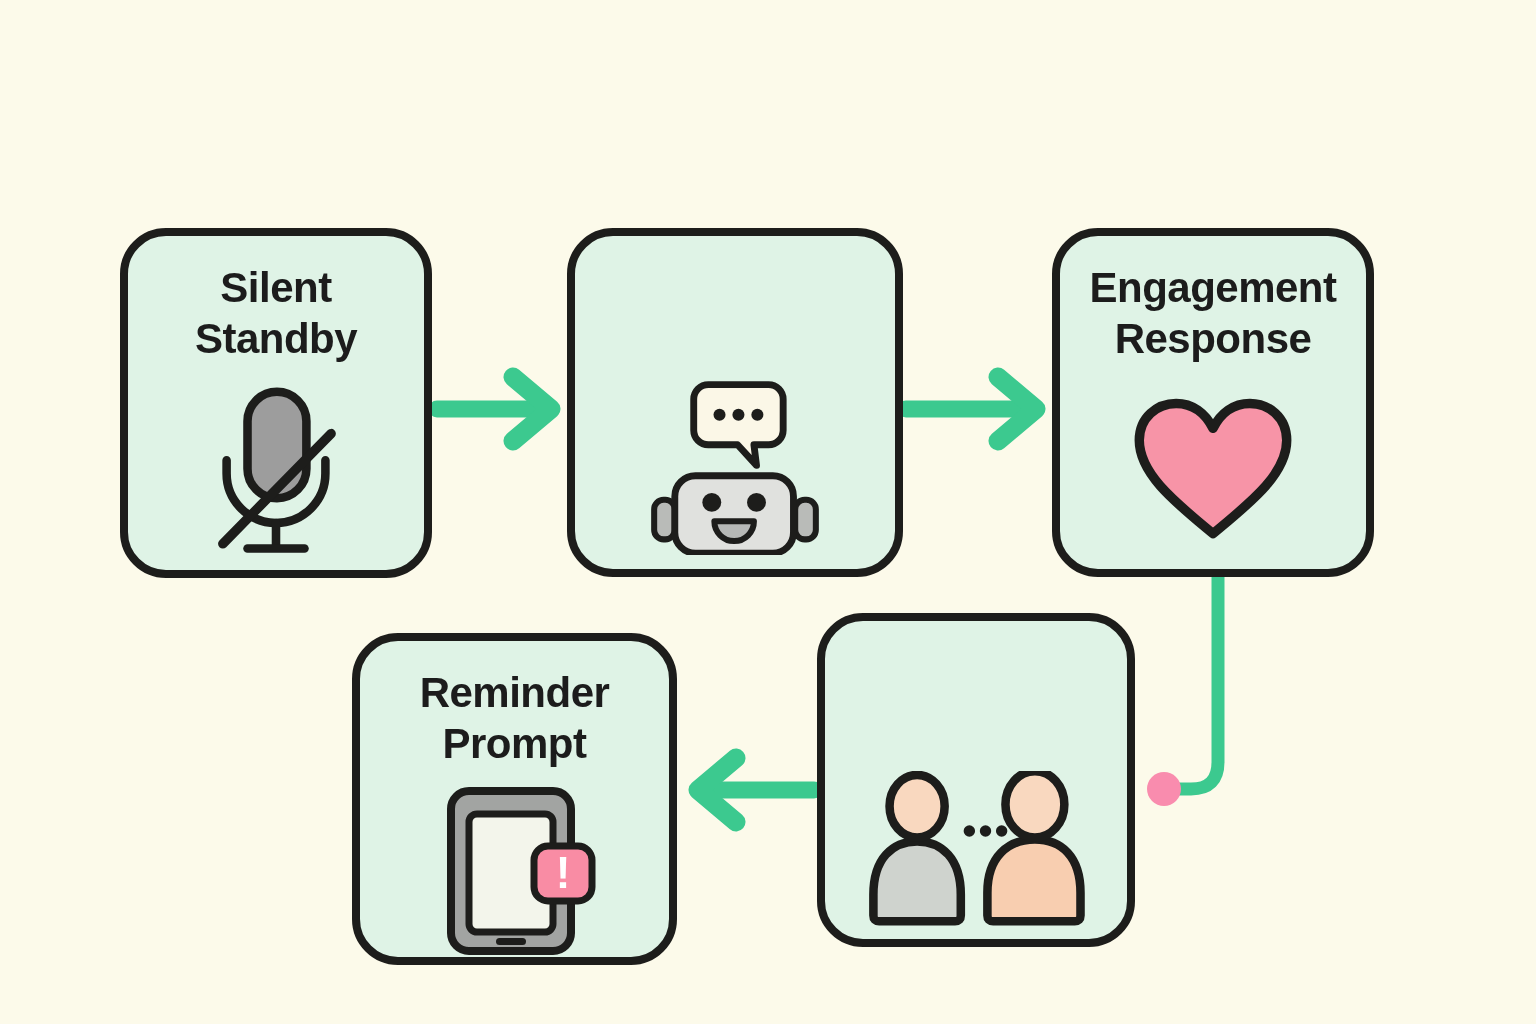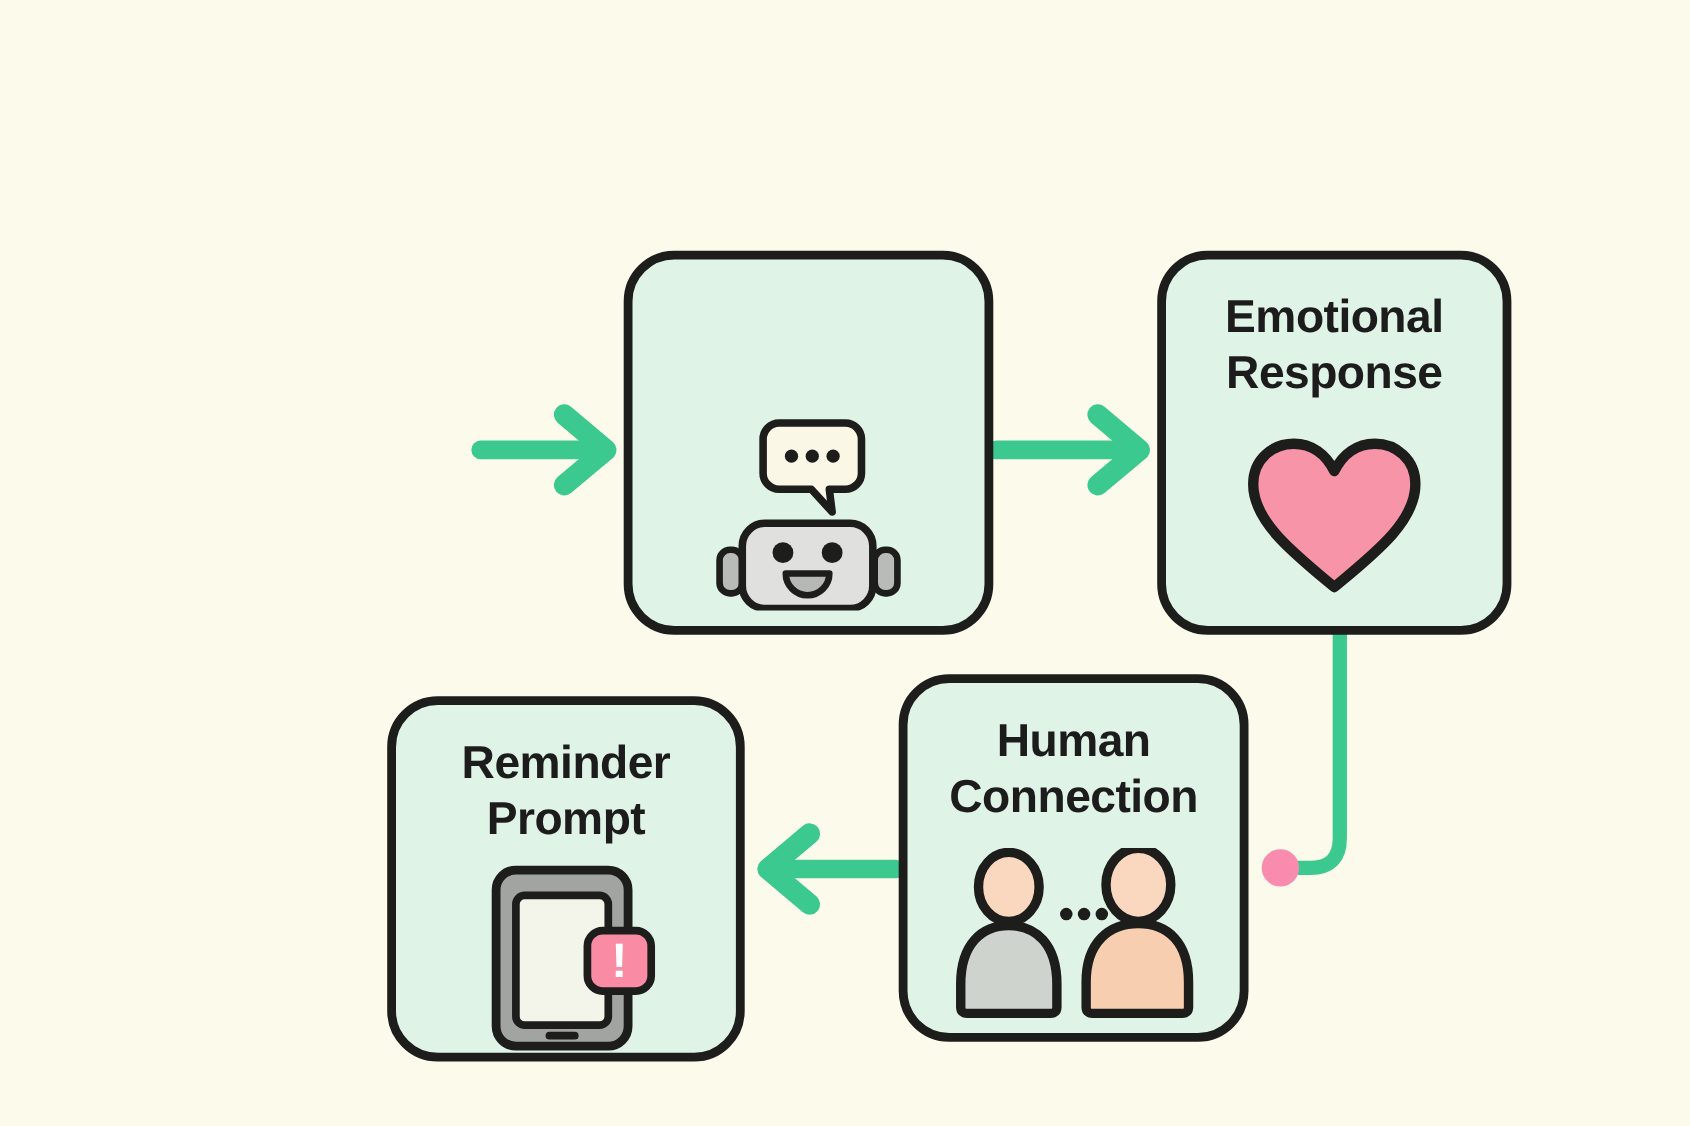--- a/index.html
+++ b/index.html
@@ -83,45 +83,54 @@
     <g>
       <path class="elbow-line" d="M 1218 576 L 1218 762 Q 1218 789 1191 789 L 1176 789"></path>
       <circle class="elbow-dot" cx="1164" cy="789" r="17"></circle>
     </g>
     <g>
       <path class="arrow-shaft" d="M 814 790 L 719 790"></path>
       <path class="arrow-head" d="M 736 758 L 698 790 L 736 822"></path>
     </g>
   </svg>
 
+  <div class="node" id="node-silent-standby">
+    <div class="node-label">Silent Standby</div>
+    <svg class="icon" id="icon-mic" viewBox="0 0 160 185">
+      <rect x="50" y="6" width="62" height="112" rx="31" style="fill:var(--mic-gray)" class="stroke" stroke-width="9"></rect>
+      <path d="M 28 78 L 28 92 A 52 52 0 0 0 132 92 L 132 78" fill="none" class="stroke" stroke-width="9" stroke-linecap="round"></path>
+      <path d="M 80 144 L 80 168" class="stroke" stroke-width="9" stroke-linecap="round"></path>
+      <path d="M 50 171 L 110 171" class="stroke" stroke-width="9" stroke-linecap="round"></path>
+      <path d="M 24 166 L 138 50" class="stroke" stroke-width="10" stroke-linecap="round"></path>
+    </svg>
+  </div>
 
   <div class="node" id="node-proactive-initiation">
     <svg class="icon" id="icon-robot" viewBox="0 0 200 202">
       <path d="M 69 4 H 139 A 17 17 0 0 1 156 21 V 57 A 17 17 0 0 1 139 74 H 122 L 125 98 L 103 74 H 69 A 17 17 0 0 1 52 57 V 21 A 17 17 0 0 1 69 4 Z" style="fill:var(--bubble-cream)" class="stroke" stroke-width="8" stroke-linejoin="round"></path>
       <circle cx="82" cy="39" r="7" style="fill:var(--outline)"></circle>
       <circle cx="104" cy="39" r="7" style="fill:var(--outline)"></circle>
       <circle cx="126" cy="39" r="7" style="fill:var(--outline)"></circle>
       <rect x="6" y="138" width="24" height="46" rx="11" style="fill:var(--robot-ear-gray)" class="stroke" stroke-width="7"></rect>
       <rect x="170" y="138" width="24" height="46" rx="11" style="fill:var(--robot-ear-gray)" class="stroke" stroke-width="7"></rect>
       <rect x="30" y="110" width="138" height="90" rx="24" style="fill:var(--robot-gray)" class="stroke" stroke-width="8"></rect>
       <circle cx="73" cy="141" r="11" style="fill:var(--outline)"></circle>
       <circle cx="125" cy="141" r="11" style="fill:var(--outline)"></circle>
       <path d="M 76 163 A 23 23 0 0 0 122 163 Z" style="fill:var(--robot-mouth-gray)" class="stroke" stroke-width="7" stroke-linejoin="round"></path>
     </svg>
   </div>
 
   <div class="node" id="node-emotional-response">
-    <div class="node-label">Emotional Response</div>
+    <div class="node-label">Engagement Response</div>
     <svg class="icon" id="icon-heart" viewBox="0 0 200 175">
       <path d="M 100 163 C 58 128 14 94 14 54 C 14 27 35 11 57 11 C 76 11 91 22 100 40 C 109 22 124 11 143 11 C 165 11 186 27 186 54 C 186 94 142 128 100 163 Z" style="fill:var(--heart-pink)" class="stroke" stroke-width="11" stroke-linejoin="round"></path>
     </svg>
   </div>
 
   <div class="node" id="node-human-connection">
-    <div class="node-label">Human Connection</div>
     <svg class="icon" id="icon-people" viewBox="0 0 240 165">
       <path d="M 12 152 L 12 130 C 12 92 32 74 58 74 C 84 74 104 92 104 130 L 104 152 Q 104 158 98 158 L 18 158 Q 12 158 12 152 Z" style="fill:var(--person-body-gray)" class="stroke" stroke-width="9" stroke-linejoin="round"></path>
       <ellipse cx="58" cy="37" rx="29" ry="33" style="fill:var(--person-skin)" class="stroke" stroke-width="9"></ellipse>
       <circle cx="113" cy="63" r="6" style="fill:var(--outline)"></circle>
       <circle cx="130" cy="63" r="6" style="fill:var(--outline)"></circle>
       <circle cx="147" cy="63" r="6" style="fill:var(--outline)"></circle>
       <path d="M 132 152 L 132 128 C 132 90 154 72 182 72 C 210 72 230 90 230 128 L 230 152 Q 230 158 224 158 L 138 158 Q 132 158 132 152 Z" style="fill:var(--person-body-peach)" class="stroke" stroke-width="9" stroke-linejoin="round"></path>
       <ellipse cx="182" cy="35" rx="31" ry="35" style="fill:var(--person-skin)" class="stroke" stroke-width="9"></ellipse>
     </svg>
   </div>

